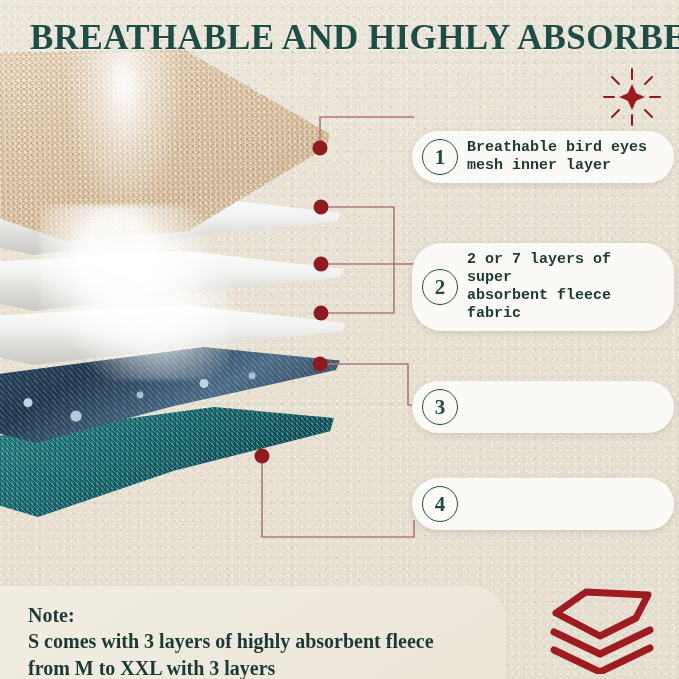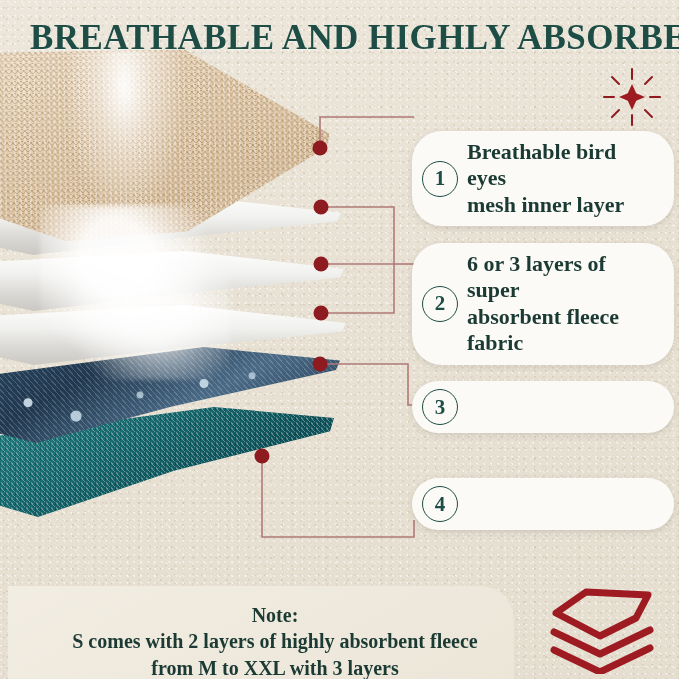--- a/index.html
+++ b/index.html
@@ -121,36 +121,36 @@
     padding:8px 16px 8px 10px;
   }
   .pill .num{
     flex:0 0 auto;width:34px;height:34px;border-radius:50%;
     border:1.8px solid #1d4d45;color:#1d4d45;
     display:flex;align-items:center;justify-content:center;
     font-family:"Liberation Serif", serif;font-size:21px;font-weight:bold;
     margin-right:9px;
   }
   .pill .txt{
-    font-family:Liberation Serif, serif;font-weight:bold;
-    font-size:22px;line-height:1.2;color:#1b3a33;
+    font-family:Liberation Mono, monospace;font-weight:bold;
+    font-size:15px;line-height:1.2;color:#1b3a33;
     white-space:pre-line;
   }
 
   #pill1{left:412px;top:131px;width:236px;}
   #pill2{left:412px;top:243px;width:236px;}
   #pill3{left:412px;top:381px;width:236px;}
   #pill4{left:412px;top:478px;width:236px;}
 
   
   .note{
-    position:absolute;left:8px;top:586px;width:506px;height:93px;
+    position:absolute;left:0;top:586px;width:506px;height:93px;
     background:linear-gradient(150deg,#f2ede2 0%,#ece6d9 100%);
     border-top-right-radius:34px;
-    padding:16px 0 0 28px;box-sizing:border-box;text-align:center;
+    padding:16px 0 0 28px;box-sizing:border-box;
   }
   .note .line{
     font-family:"Liberation Serif", serif;font-weight:bold;
     color:#1b3a33;font-size:20px;line-height:1.32;
   }
   .note-icon{position:absolute;left:548px;top:586px;width:110px;height:88px;}
 </style>
 </head>
 <body>
 
@@ -210,35 +210,35 @@
   </svg>
 
   <div class="pill" id="pill1">
     <div class="num">1</div>
     <div class="txt">Breathable bird eyes
 mesh inner layer</div>
   </div>
 
   <div class="pill" id="pill2">
     <div class="num">2</div>
-    <div class="txt">6 or 3 layers of super
+    <div class="txt">2 or 7 layers of super
 absorbent fleece fabric</div>
   </div>
 
   <div class="pill" id="pill3">
     <div class="num">3</div>
   </div>
 
   <div class="pill" id="pill4">
     <div class="num">4</div>
   </div>
 
   <div class="note">
     <div class="line">Note:</div>
-    <div class="line">S comes with 2 layers of highly absorbent fleece</div>
+    <div class="line">S comes with 3 layers of highly absorbent fleece</div>
     <div class="line">from M to XXL with 3 layers</div>
   </div>
 
   <svg class="note-icon" viewBox="0 0 110 88">
     <g fill="none" stroke="#9e1b22" stroke-width="7" stroke-linejoin="round" stroke-linecap="round">
       <path d="M8 27 L38 6 L100 9 L88 32 L52 50 Z"></path>
       <path d="M6 46 L52 68 L102 44"></path>
       <path d="M6 64 L52 86 L102 62"></path>
     </g>
   </svg>

